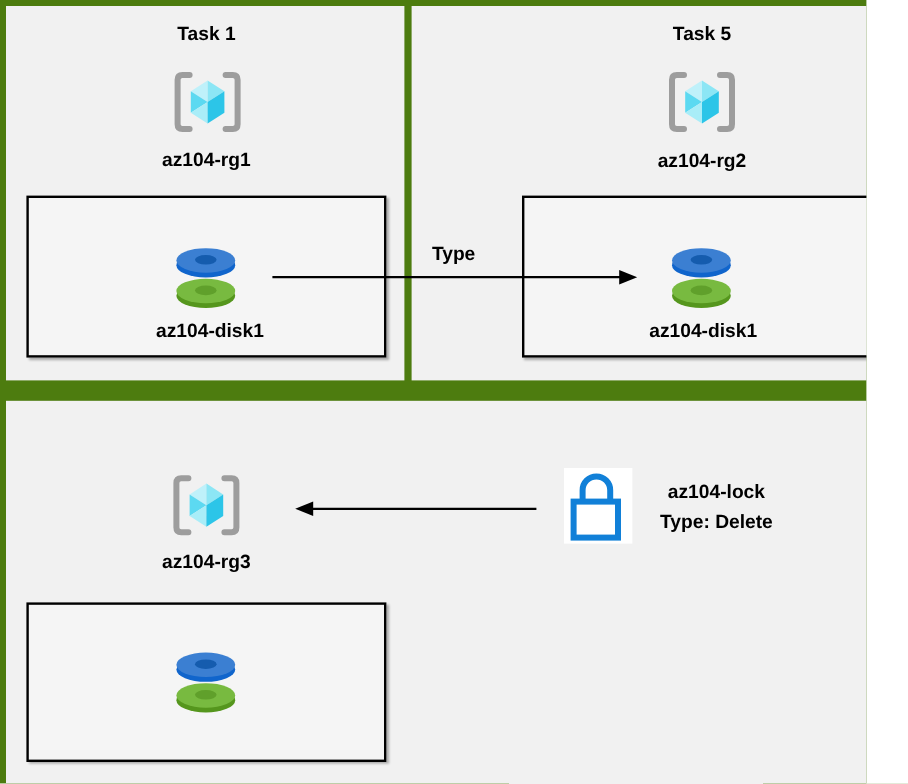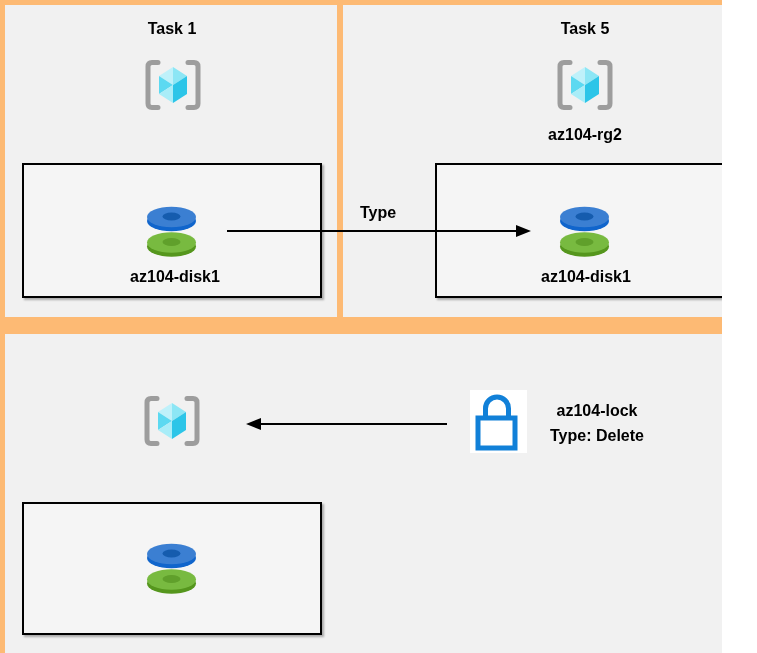--- a/index.html
+++ b/index.html
@@ -1,19 +1,19 @@
 <!DOCTYPE html>
 <html><head>
 <meta charset="utf-8">
 <style>
   html,body{margin:0;padding:0;background:#ffffff;}
   .canvas{
     position:relative;
     width:722px;height:653px;
-    background:#fdba74;
+    background:#4d7c0f;
     font-family:"Liberation Sans", sans-serif;
     overflow:hidden;
     text-decoration:underline;
   }
   .panel{
     position:absolute;
     background:#f1f1f1;
   }
   #panel1{left:5px;top:5px;width:332px;height:312px;}
   #panel2{left:343px;top:5px;width:414px;height:312px;}
@@ -110,21 +110,23 @@
       <path d="M14 3.5 L8 3.5 Q4 3.5 4 7.5 L4 44.5 Q4 48.5 8 48.5 L14 48.5" fill="none" stroke="#9d9d9d" stroke-width="5" stroke-linecap="round"></path>
       <path d="M44 3.5 L50 3.5 Q54 3.5 54 7.5 L54 44.5 Q54 48.5 50 48.5 L44 48.5" fill="none" stroke="#9d9d9d" stroke-width="5" stroke-linecap="round"></path>
       <polygon points="29,8 15,17 29,26" fill="#bff1fa"></polygon>
       <polygon points="29,8 43,17 29,26" fill="#8ce6f5"></polygon>
       <polygon points="15,17 29,26 15,35" fill="#5cd9f1"></polygon>
       <polygon points="15,35 29,26 29,44" fill="#a9edf8"></polygon>
       <polygon points="43,17 43,35 29,44 29,26" fill="#2cc5e8"></polygon>
     </svg>
   </span>
 
+  <div class="diagram-text" id="rglabel1">az104-rg1</div>
   <div class="diagram-text" id="rglabel2">az104-rg2</div>
+  <div class="diagram-text" id="rglabel3">az104-rg3</div>
 
   <span class="icon" id="diskicon1">
     <svg width="57" height="54" viewBox="0 0 57 54">
       <ellipse cx="28.5" cy="42.5" rx="24.5" ry="10.2" fill="#55961d"></ellipse>
       <ellipse cx="28.5" cy="38.5" rx="24.5" ry="10.2" fill="#78ba40"></ellipse>
       <ellipse cx="28.5" cy="38" rx="9" ry="4" fill="#60a02b"></ellipse>
       <ellipse cx="28.5" cy="17" rx="24.5" ry="10.2" fill="#1065cc"></ellipse>
       <ellipse cx="28.5" cy="13" rx="24.5" ry="10.2" fill="#3b7fd2"></ellipse>
       <ellipse cx="28.5" cy="12.5" rx="9" ry="4" fill="#155cae"></ellipse>
     </svg>

